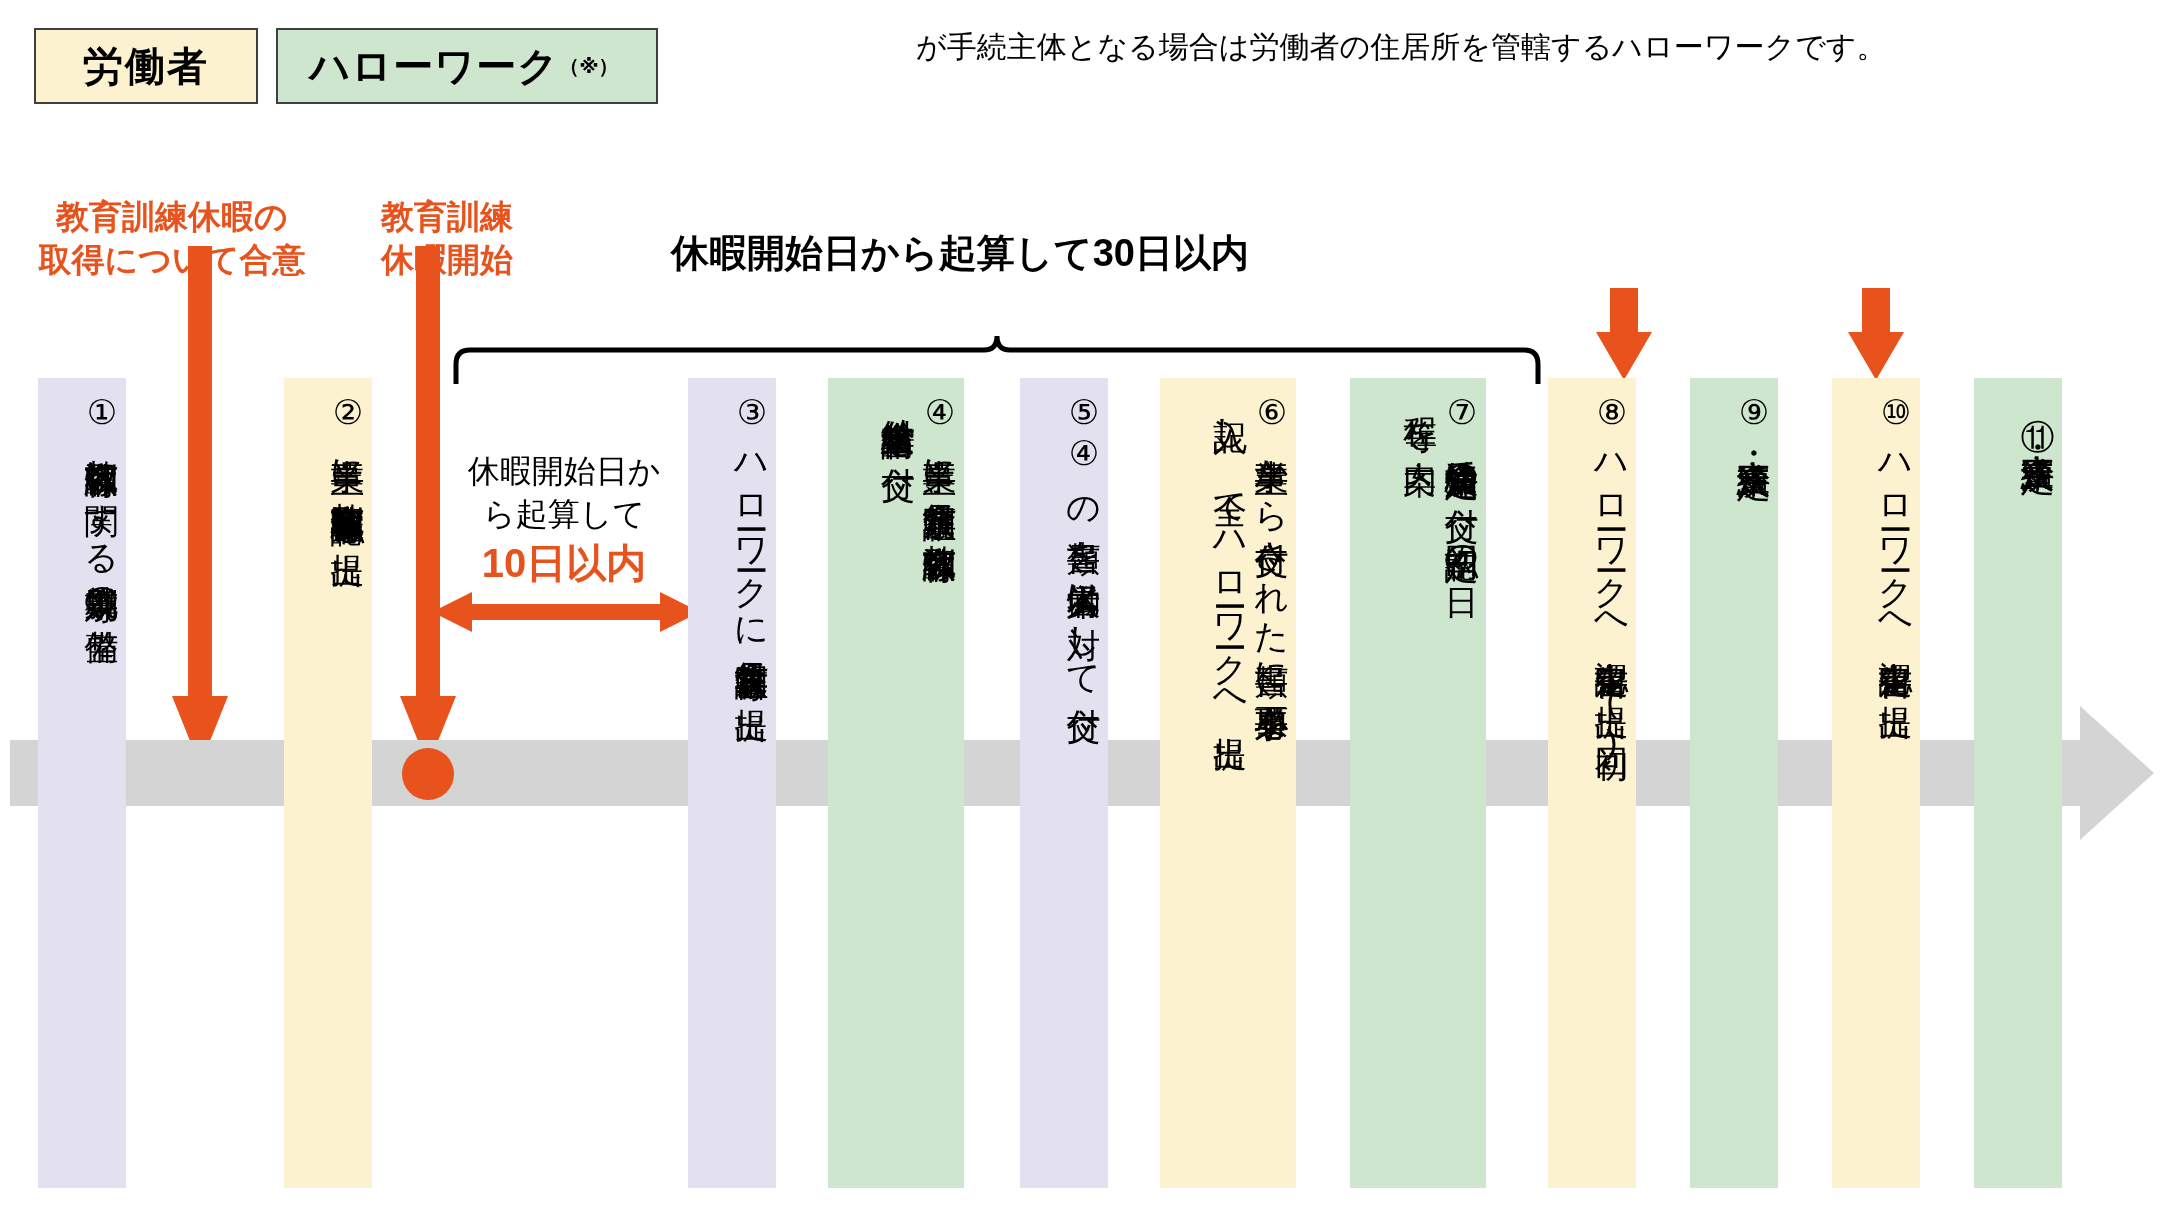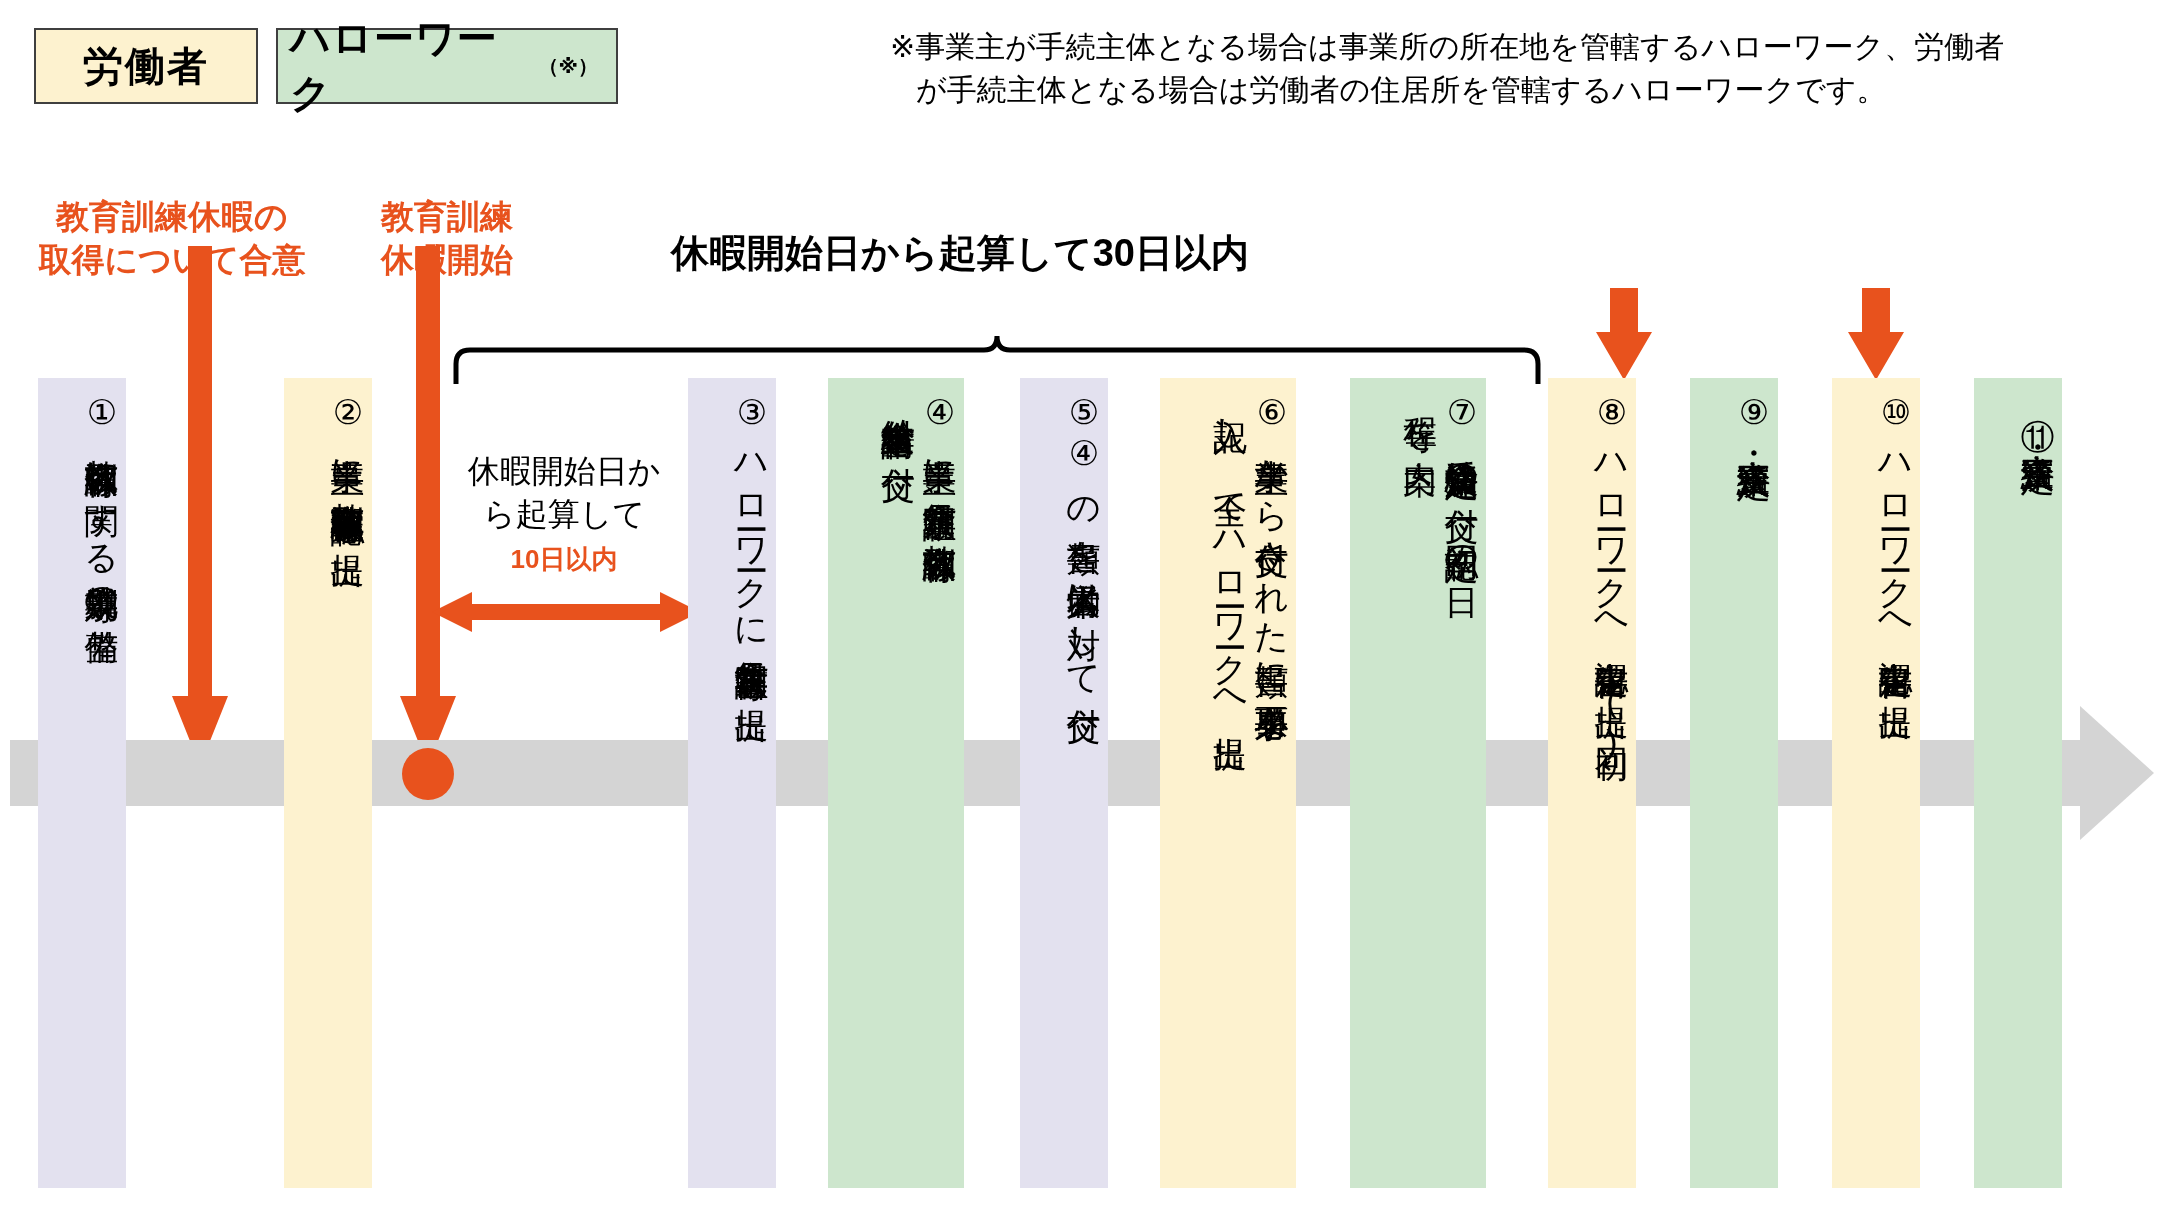--- a/index.html
+++ b/index.html
@@ -35,21 +35,21 @@
     height: 76px;
     box-sizing: border-box;
     font-size: 40px;
     font-weight: 700;
     color: #000;
     letter-spacing: 2px;
     padding: 0 18px;
   }
   .legend-box.employer { background: #e3e1ef; width: 206px; }
   .legend-box.worker   { background: #fdf2cf; width: 224px; }
-  .legend-box.hw       { background: #cde6cd; width: 342px; letter-spacing: 1px; padding-left: 12px; }
+  .legend-box.hw       { background: #cde6cd; width: 382px; letter-spacing: 1px; padding-left: 12px; }
   .legend-box .sup {
     font-size: 20px;
     vertical-align: super;
     letter-spacing: 0;
   }
   .legend-note {
     position: absolute;
     top: 26px;
     left: 890px;
     width: 1230px;
@@ -137,21 +137,21 @@
   .inner-label {
     position: absolute;
     left: 452px;
     top: 450px;
     width: 224px;
     text-align: center;
     font-size: 32px;
     line-height: 1.35;
     color: #000;
   }
-  .inner-label .hl { color: #e8521d; font-weight: 700; font-size: 26px; }
+  .inner-label .hl { color: #e8521d; font-weight: 700; font-size: 40px; }
   .dbl-arrow {
     position: absolute;
     left: 432px;
     top: 590px;
     width: 268px;
     height: 44px;
   }
 
   
   .steps {
@@ -191,21 +191,20 @@
     <div class="legend-box worker">
       <span>労働者</span>
     </div>
     <div class="legend-box hw">
       <span>ハローワーク</span>
         <span class="sup">（※）</span>
     </div>
   </div>
 
   <div class="legend-note">
-    <span>※事業主が手続主体となる場合は事業所の所在地を管轄するハローワーク、労働者</span>
     <span class="l2">が手続主体となる場合は労働者の住居所を管轄するハローワークです。</span>
   </div>
 
   <div class="anno a1" style="white-space:pre-line;">教育訓練休暇の
 取得について合意</div>
   <div class="anno a2" style="white-space:pre-line;">教育訓練
 休暇開始</div>
 
   <div class="anno-black">休暇開始日から起算して30日以内</div>
 

